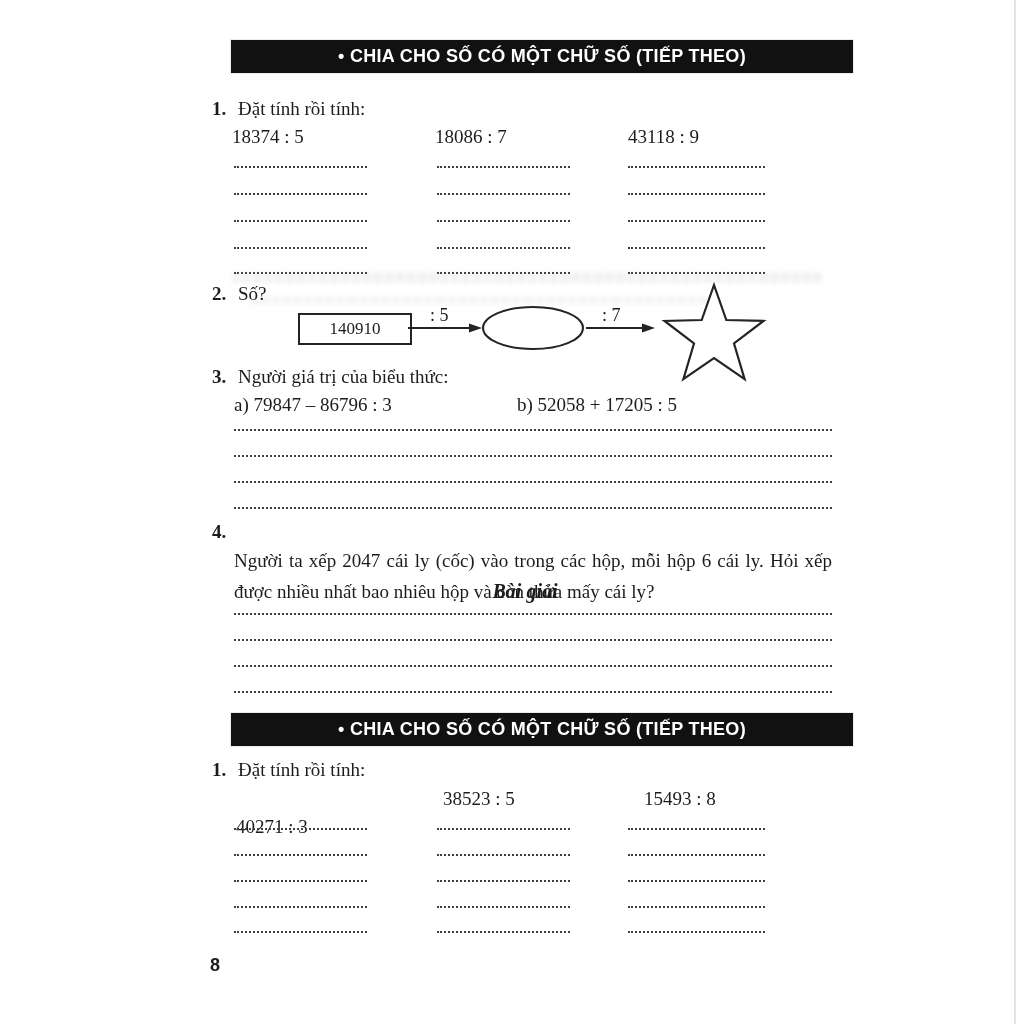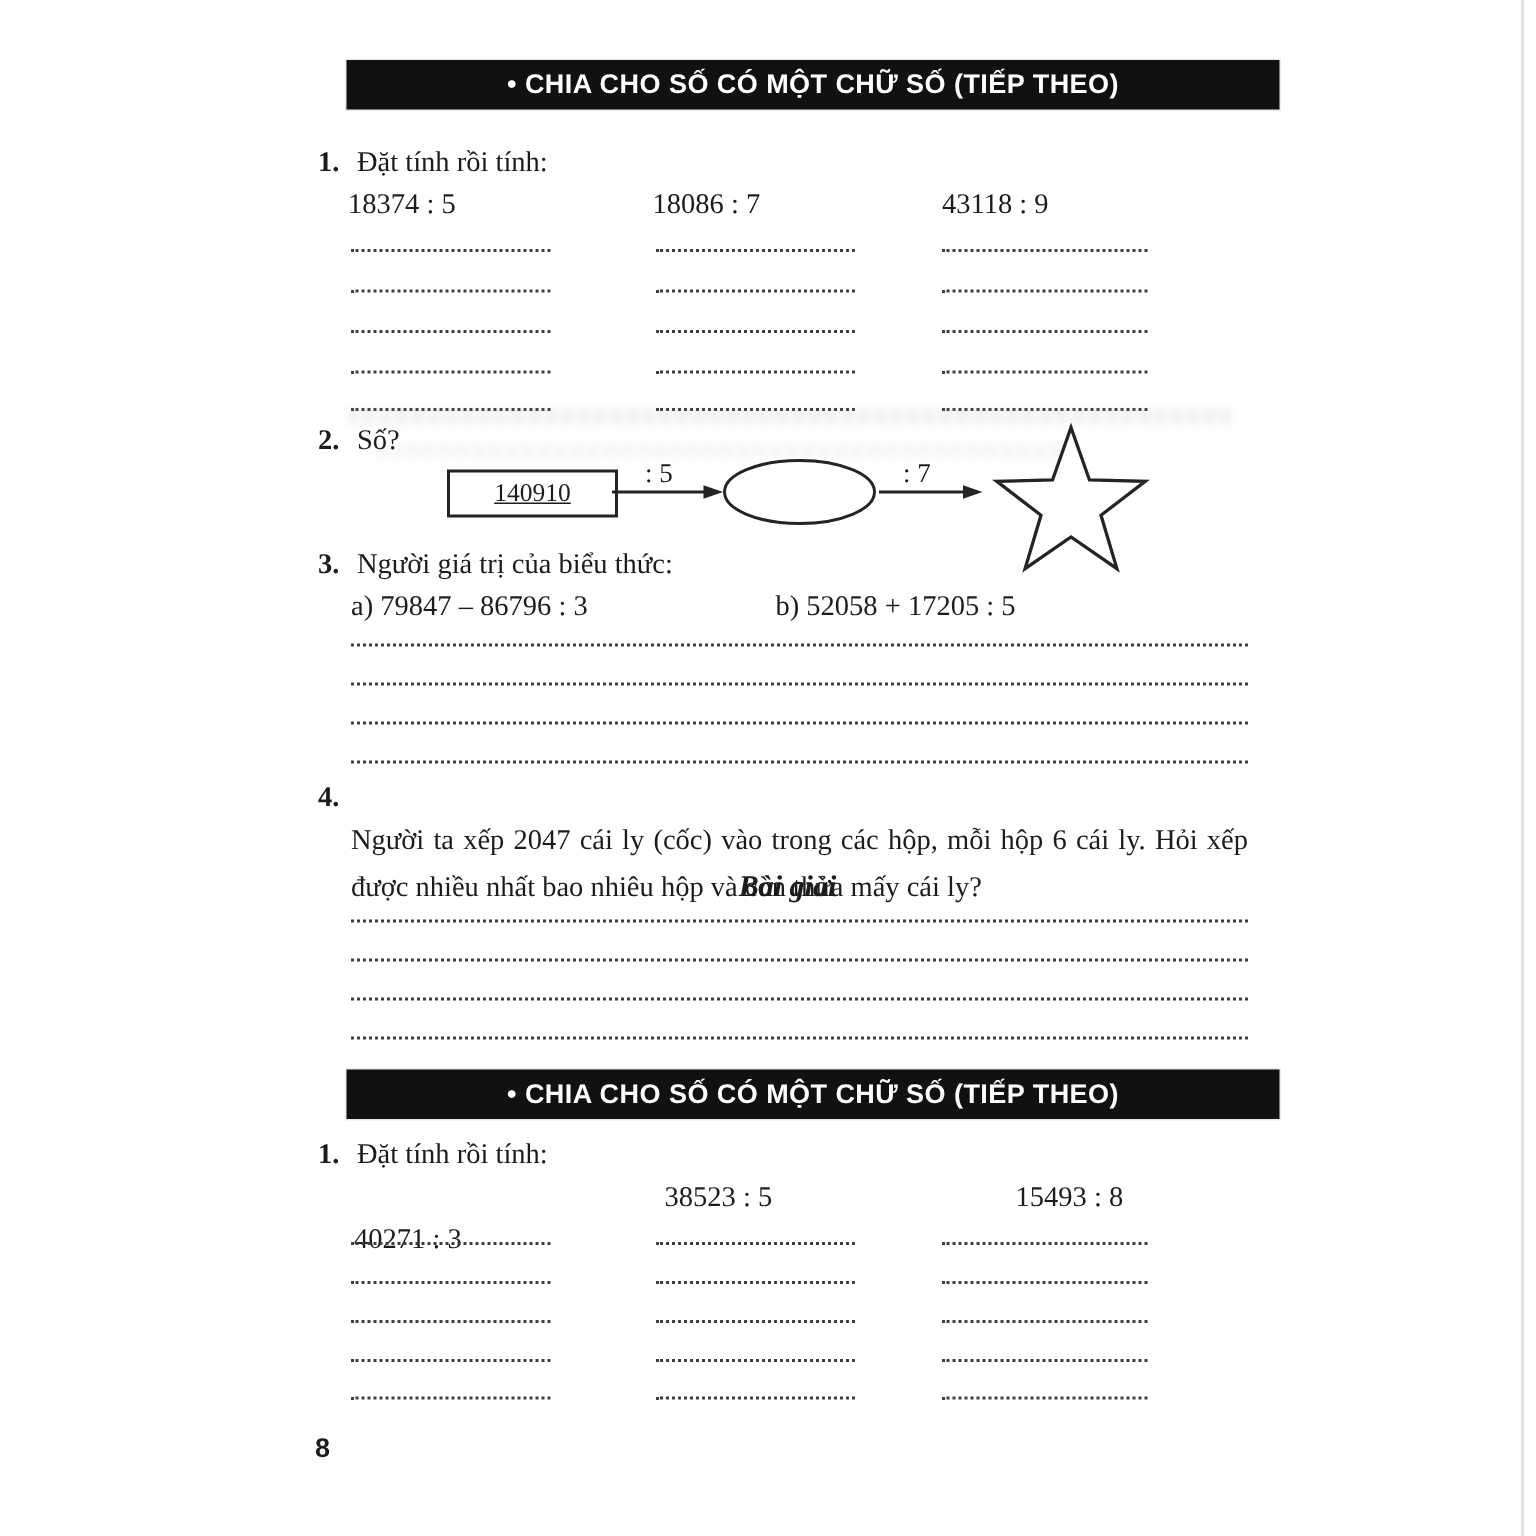--- a/index.html
+++ b/index.html
@@ -41,21 +41,21 @@
   .c1{left:2px;width:133px;}
   .c2{left:205px;width:133px;}
   .c3{left:396px;width:137px;}
   .g1 .r1{top:0px;} .g1 .r2{top:27px;} .g1 .r3{top:54px;} .g1 .r4{top:81px;} .g1 .r5{top:106px;}
   .g2 .r1{top:0px;} .g2 .r2{top:26px;} .g2 .r3{top:52px;} .g2 .r4{top:78px;} .g2 .r5{top:103px;}
   .fline{left:234px;width:598px;}
   
   .num-box{
     left:298px;top:313px;width:110px;height:28px;
     border:2px solid #242424;background:#fff;
-    font-size:17px;line-height:28px;text-align:center;text-decoration:underline;
+    font-size:17px;line-height:28px;text-align:center;
   }
   .op-label{font-size:18px;}
   
   .bleed{
     background:repeating-linear-gradient(90deg,#777 0 6px,#bbb 6px 11px);
     filter:blur(2px);opacity:.10;border-radius:3px;
   }
   .edge-line{right:8px;top:0;width:2px;height:1024px;background:#e3e3e3;}
   .page-num{font-weight:bold;font-size:18px;font-family:"Liberation Sans", sans-serif;}
 </style>
@@ -134,21 +134,21 @@
 <div class="abs dotted fline" style="top:659px"></div>
 <div class="abs dotted fline" style="top:685px"></div>
 
 <div class="abs banner" style="top:713px">• CHIA CHO SỐ CÓ MỘT CHỮ SỐ (TIẾP THEO)</div>
 
 <span class="abs ex-num" style="left:212px;top:759px">1.</span>
 <span class="abs ex-label" style="left:238px;top:759px">Đặt tính rồi tính:</span>
 
 <span class="abs problem" style="left:236px;top:816px">40271 : 3</span>
 <span class="abs problem" style="left:443px;top:788px">38523 : 5</span>
-<span class="abs problem" style="left:677px;top:788px">15493 : 8</span>
+<span class="abs problem" style="left:644px;top:788px">15493 : 8</span>
 
 <div class="abs dgrid g2" style="top:822px">
   <div class="cell c1 r1"></div>
     <div class="cell c2 r1"></div>
     <div class="cell c3 r1"></div>
   <div class="cell c1 r2"></div>
     <div class="cell c2 r2"></div>
     <div class="cell c3 r2"></div>
   <div class="cell c1 r3"></div>
     <div class="cell c2 r3"></div>

